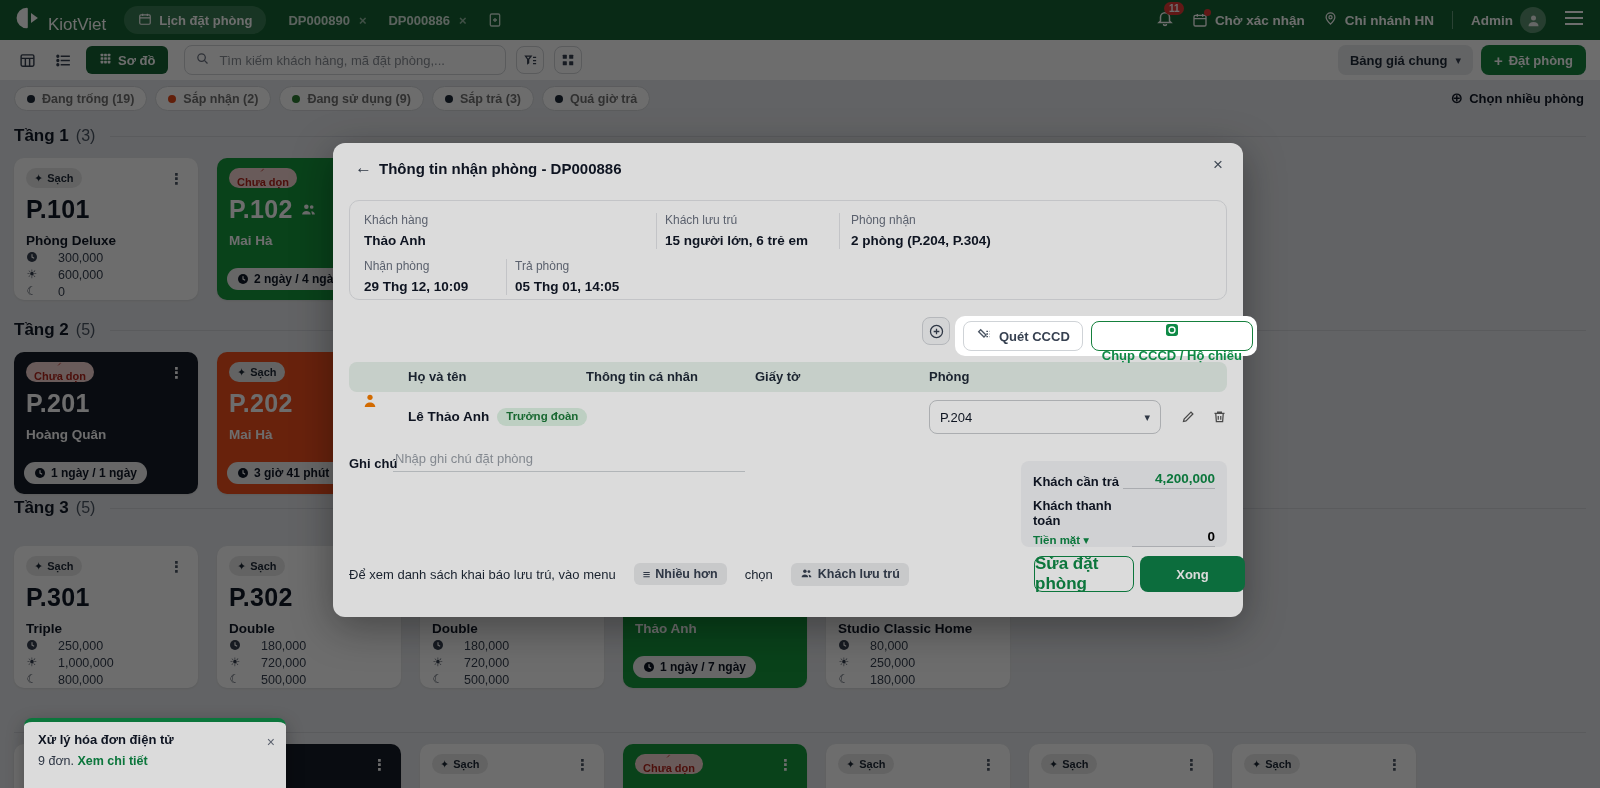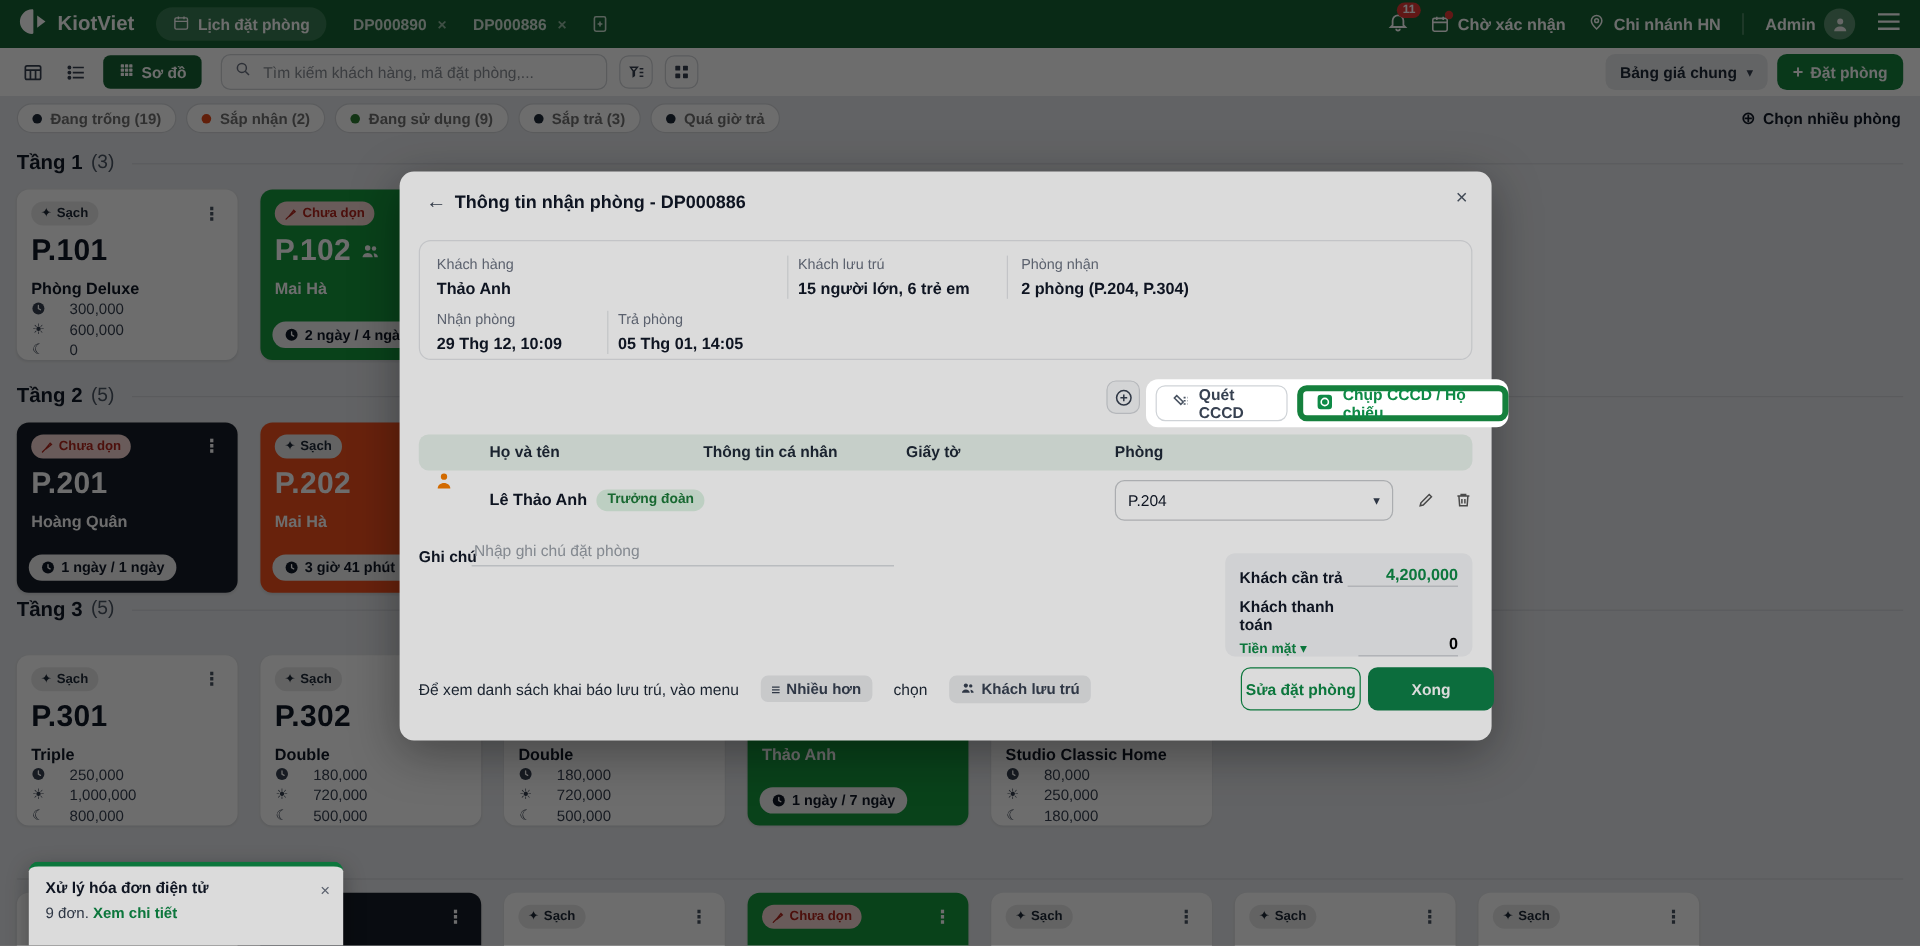--- a/index.html
+++ b/index.html
@@ -3,21 +3,21 @@
 <meta charset="utf-8">
 <style>
   html,body{margin:0;padding:0;background:#222;}
   .stage{position:relative;width:1600px;height:788px;overflow:hidden;
          font-family:"Liberation Sans","DejaVu Sans",sans-serif;background:#e7e9ec;}
   .stage *{box-sizing:border-box;}
 
   
   .topbar{position:absolute;left:0;top:0;width:1600px;height:40px;background:#166534;
           display:flex;align-items:center;padding:0 16px;z-index:1;color:#fff;}
-  .brand{display:flex;align-items:center;gap:8px;font-size:17px;font-weight:bold;}
+  .brand{display:flex;align-items:flex-end;gap:8px;font-size:17px;font-weight:normal;}
   .tab{display:flex;align-items:center;gap:7px;margin-left:22px;font-size:13px;font-weight:bold;color:#d7e7dc;cursor:pointer;}
   .tab--active{background:rgba(255,255,255,.16);border-radius:999px;height:28px;padding:0 14px;color:#fff;margin-left:18px;}
   .tab-x{color:rgba(255,255,255,.55);font-size:13px;margin-left:2px;}
   .newtab{margin-left:20px;display:flex;align-items:center;}
   .top-right{margin-left:auto;display:flex;align-items:center;gap:18px;}
   .bell-wrap{position:relative;display:flex;}
   .bell-badge{position:absolute;top:-7px;left:8px;background:#e53935;color:#fff;font-size:10px;font-weight:bold;
               border-radius:999px;padding:1px 5px;line-height:11px;}
   .top-item{display:flex;align-items:center;gap:7px;font-size:13.5px;font-weight:bold;color:#fff;}
   .cal-wrap{position:relative;display:flex;}
@@ -64,21 +64,21 @@
   .room{position:absolute;width:184px;height:142px;border-radius:10px;padding:10px 12px;cursor:pointer;
         box-shadow:0 1px 2px rgba(0,0,0,.08);}
   .room--light{background:#fff;color:#111827;}
   .room--green{background:#169a3e;color:#fff;}
   .room--dark{background:#161d29;color:#fff;}
   .room--orange{background:#f4511e;color:#fff;}
   .room-head{display:flex;align-items:center;justify-content:space-between;height:20px;}
   .badge{display:inline-flex;align-items:center;gap:4px;height:20px;padding:0 8px;border-radius:999px;
          font-size:11px;font-weight:bold;}
   .badge--clean{background:#e9e9e9;color:#1f2937;}
-  .badge--dirty{background:#f7d7d3;color:#b3261e;}
+  .badge--dirty{background:#f7d7d3;color:#b3261e;flex-direction:column;}
   .spark{font-size:11px;line-height:1;}
   .kebab{font-size:15px;font-weight:bold;color:#fff;line-height:1;padding:0 2px;}
   .room--light .kebab{color:#4b5563;}
   .room-title{display:flex;align-items:center;gap:7px;font-size:25px;font-weight:bold;margin-top:7px;letter-spacing:.3px;}
   .room-sub{font-size:13.5px;font-weight:bold;margin-top:9px;}
   .room-guest{font-size:13.5px;font-weight:bold;margin-top:9px;}
   .price{display:flex;align-items:flex-start;gap:20px;font-size:12.5px;color:#374151;margin-top:3px;}
   .pi{font-size:12px;line-height:1;width:12px;text-align:center;}
   .duration{position:absolute;left:10px;bottom:10px;display:inline-flex;align-items:center;gap:5px;height:22px;
             padding:0 10px;border-radius:999px;background:#f2f2f2;color:#111827;font-size:12px;font-weight:bold;}
@@ -127,31 +127,31 @@
   .pay-lab{font-size:13px;font-weight:bold;color:#111827;}
   .pay-val{width:92px;text-align:right;font-size:13.5px;font-weight:bold;border-bottom:1px solid #c6c9cd;padding-bottom:2px;}
   .pay-val--green{color:#0e8a46;}
   .pay-method{font-size:11.5px;font-weight:bold;color:#0e8a46;margin-top:5px;cursor:pointer;}
   .footer-hint{position:absolute;left:16px;top:417px;height:28px;display:flex;align-items:center;gap:18px;
                font-size:13px;color:#1f2937;}
   .chip{display:inline-flex;align-items:center;gap:5px;background:#e9eaec;border-radius:6px;padding:4px 9px;
         font-size:12.5px;font-weight:bold;color:#374151;cursor:pointer;}
   .chip-ic{font-size:13px;line-height:1;}
   .btn-edit{position:absolute;left:701px;top:413px;width:100px;height:36px;border:1px solid #0e8a46;border-radius:8px;
-            background:#fff;color:#0e8a46;font-size:13px;font-weight:bold;display:flex;align-items:center;justify-content:center;cursor:pointer;}
+            background:#fff;color:#0e8a46;font-size:17px;font-weight:bold;display:flex;align-items:center;justify-content:center;cursor:pointer;}
   .btn-done{position:absolute;left:807px;top:413px;width:105px;height:36px;border-radius:8px;background:#0e7f47;
             color:#fff;font-size:13px;font-weight:bold;display:flex;align-items:center;justify-content:center;cursor:pointer;}
 
   
   .spotlight{position:absolute;left:955px;top:316px;width:302px;height:40px;background:#fff;border-radius:10px;
              z-index:40;display:flex;align-items:center;gap:8px;padding-left:8px;}
   .sp-btn{display:flex;align-items:center;gap:7px;height:30px;border-radius:8px;background:#fff;padding:0 12px;
           font-size:13px;font-weight:bold;cursor:pointer;}
   .sp-btn--scan{border:1px solid #cfd3d7;color:#374151;}
-  .sp-btn--cam{border:5px solid #15803d;color:#0e8a46;padding:0 10px;}
+  .sp-btn--cam{border:1px solid #15803d;color:#0e8a46;padding:0 10px;flex-direction:column;}
 </style>
 </head>
 <body>
 
 <div class="stage">
 
   <header class="topbar">
     <div class="brand">
       <span><svg width="24" height="24" viewBox="0 0 25 25">
             <path d="M11.3 1.8a10.7 10.7 0 000 21.4c.6 0 1-.4 1-1V2.8c0-.6-.4-1-1-1z" fill="#fff"></path>

